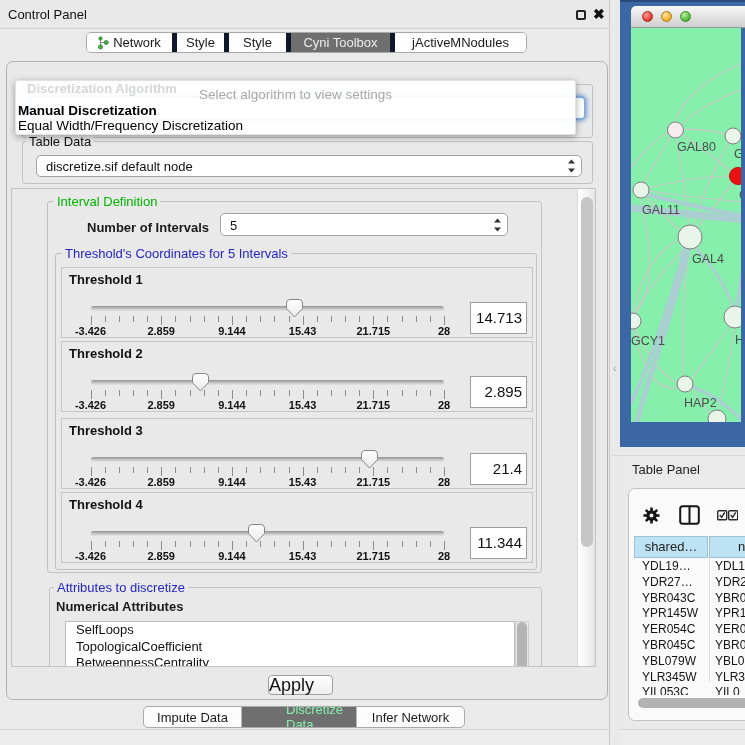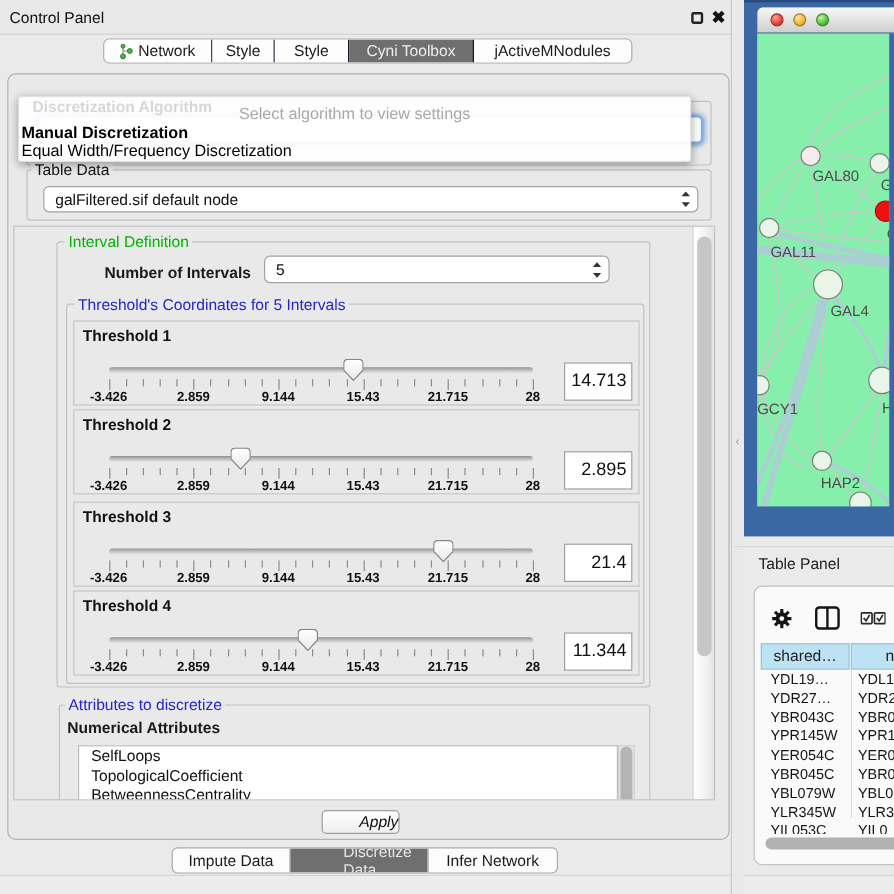--- a/index.html
+++ b/index.html
@@ -8,21 +8,21 @@
 #app { position:relative; width:745px; height:745px; background:#eaeaea; }
 .abs { position:absolute; }
 .b13 { font-size:13px; font-weight:bold; color:#1a1a1a; }
 
 #titlebar { left:0; top:0; width:613px; height:29px; background:#e9e9e9; border-bottom:1px solid #d2d2d2; }
 #titlebar .txt { position:absolute; left:8px; top:7px; font-size:13px; color:#111; }
 #floatico { position:absolute; left:576px; top:10px; width:10px; height:10px; border:2px solid #222; border-radius:2px; }
 #closeico { position:absolute; left:593px; top:6px; font-size:14px; font-weight:bold; color:#111; }
 
 #tabbar { left:86px; top:32px; height:21px; display:flex; border:1px solid #a9a9a9; border-radius:5px; overflow:hidden; background:#fdfdfd; }
-#tabbar .seg { height:100%; display:flex; align-items:center; justify-content:center; font-size:13px; color:#1a1a1a; border-right:1px solid #0f172a; background:#fdfdfd; }
+#tabbar .seg { height:100%; display:flex; align-items:center; justify-content:center; font-size:13px; color:#1a1a1a; border-right:5px solid #0f172a; background:#fdfdfd; }
 #tabbar .seg:last-child { border-right:none; }
 #tabbar .sel { background:#6f6f6f; color:#ececec; }
 
 #cpanel { left:6px; top:61px; width:602px; height:639px; background:#e9e9e9; border:1px solid #b2b2b2; border-radius:7px; }
 .group { position:absolute; border:1px solid #c2c2c2; border-radius:3px; }
 .gtitle { position:absolute; background:#e9e9e9; padding:0 3px; font-size:13px; white-space:nowrap; }
 
 .combo { position:absolute; background:#fff; border:1px solid #a3a3a3; border-radius:5px; font-size:13px; color:#111; }
 .combo .cv { position:absolute; left:9px; top:50%; transform:translateY(-50%); }
 .combo svg.arr { position:absolute; right:5px; top:50%; transform:translateY(-50%); }
@@ -35,26 +35,26 @@
 .trow .lbl { position:absolute; left:7px; top:4px; font-size:13px; font-weight:bold; color:#111; }
 .track { position:absolute; height:5px; border-radius:2.5px; background:linear-gradient(180deg,#8f8f8f,#bdbdbd 45%,#e6e6e6); }
 .tick { position:absolute; width:1px; background:#8c8c8c; }
 .slab { position:absolute; font-size:11px; font-weight:bold; color:#111; transform:translateX(-50%); white-space:nowrap; }
 .vbox { position:absolute; left:408px; top:34px; width:57px; height:32px; background:#fff; border:1px solid #9e9e9e; font-size:15px; color:#111; text-align:right; line-height:30px; padding-right:4px; }
 .thumb { position:absolute; width:17px; height:19px; }
 
 #attlist { position:absolute; background:#fff; border:1px solid #bdbdbd; border-bottom:none; font-size:13px; color:#111; overflow:hidden; }
 #attlist div { padding-left:10px; height:16.5px; line-height:16.5px; }
 
-.macbtn { position:absolute; border:1px solid #9f9f9f; border-radius:4px; background:linear-gradient(180deg,#ffffff,#eeeeee); font-size:13px; color:#111; text-align:right;font-style:italic; }
+.macbtn { position:absolute; border:1px solid #9f9f9f; border-radius:4px; background:linear-gradient(180deg,#ffffff,#eeeeee); font-size:18px; color:#111; text-align:left; }
 
 #btabs { left:143px; top:706px; height:22px; display:flex; border:1px solid #a9a9a9; border-radius:5px; overflow:hidden; background:#fcfcfc; }
 #btabs .seg { display:flex; align-items:center; justify-content:center; font-size:13px; color:#1a1a1a; border-right:1px solid #b9b9b9; }
 #btabs .seg:last-child { border-right:none; }
-#btabs .sel { background:#6f6f6f; color:#e5e5e5;padding-left:44px; }
+#btabs .sel { background:#6f6f6f; color:#86efac;padding-left:44px; }
 
 #popup { left:15px; top:80px; width:561px; height:55px; background:rgba(255,255,255,0.93); border-radius:3px; box-shadow:0 2px 7px rgba(0,0,0,0.35); border:1px solid #e2e2e2; }
 
 #midstrip { left:609px; top:0; width:11px; height:745px; background:#e9e9e9; border-left:1px solid #c9c9c9; }
 #netwin { left:620px; top:0; width:125px; height:447px; background:#3c67a5; border-top:2px solid #27497e; }
 #nettitle { position:absolute; left:11px; top:4px; width:114px; height:22px; background:linear-gradient(180deg,#f8f8f8,#cecece); border-bottom:1px solid #9a9a9a; border-top-left-radius:5px; }
 .ball { position:absolute; top:5px; width:11px; height:11px; border-radius:50%; }
 #netcanvas { position:absolute; left:11px; top:26px; width:110px; height:394px; background:#86efac; overflow:hidden; }
 
 #tpanel { left:628px; top:488px; width:124px; height:233px; background:#fafafa; border:1px solid #c2c2c2; border-radius:7px; overflow:hidden; }
@@ -86,21 +86,21 @@
   </div>
 
   <div id="cpanel" class="abs">
 
     <div class="group" style="left:15px;top:22px;width:571px;height:54px;"></div>
     <div class="combo" style="left:23px;top:34px;width:556px;height:24px;border:2px solid #85aede;box-shadow:0 0 4px 1px rgba(110,160,220,0.9);"></div>
 
     <div class="group" style="left:15px;top:79px;width:571px;height:43px;"></div>
     <div class="gtitle" style="left:19px;top:72px;color:#111;">Table Data</div>
     <div class="combo" style="left:29px;top:93px;width:546px;height:22px;">
-        <span class="cv">galFiltered.sif default node</span>
+        <span class="cv">discretize.sif default node</span>
         <svg class="arr" width="9" height="15" viewBox="0 0 9 15">
           <path d="M1,5 L4.5,1 L8,5 Z" fill="#333"></path>
           <path d="M1,10 L4.5,14 L8,10 Z" fill="#333"></path>
         </svg>
       </div>
 
     <div id="scrollpane" class="abs" style="left:4px;top:126px;">
       <div class="group" style="left:35px;top:12px;width:495px;height:372px;"></div>
       <div class="gtitle" style="left:42px;top:5px;color:#00b400;">Interval Definition</div>
       <div class="abs b13" style="left:75px;top:31px;">Number of Intervals</div>

